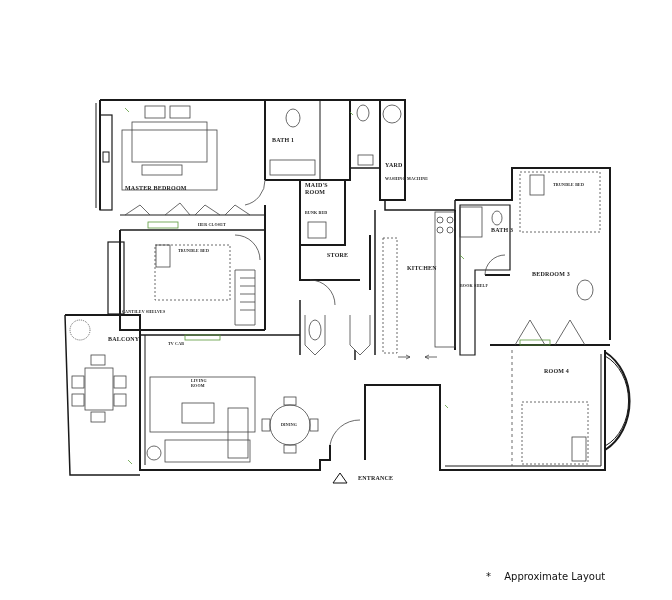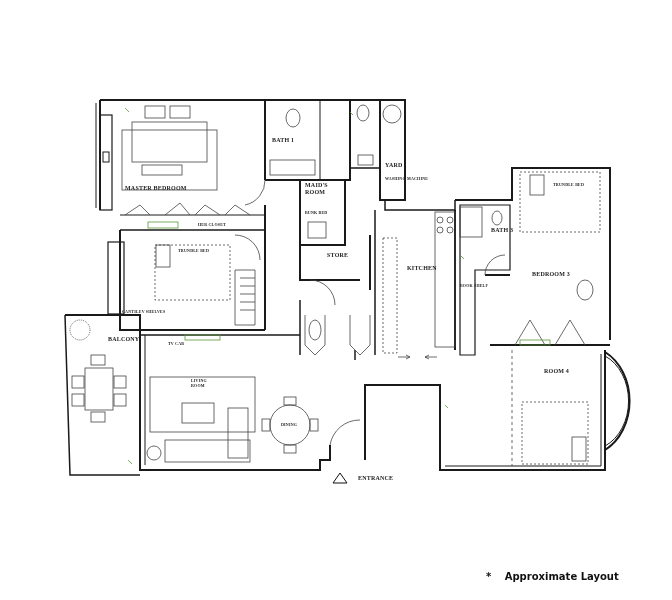--- a/index.html
+++ b/index.html
@@ -1,20 +1,20 @@
 <!DOCTYPE html>
 <html><head>
 <meta charset="utf-8">
 <style>
   html,body{margin:0;padding:0;background:#fff;}
   body{width:672px;height:600px;position:relative;overflow:hidden;font-family:"Liberation Serif",serif;}
   .plan{position:absolute;left:0;top:0;width:672px;height:600px;}
   .lbl{position:absolute;font-family:"Liberation Serif",serif;font-size:6px;font-weight:bold;color:#222;letter-spacing:0.2px;white-space:nowrap;}
   .lbl.sm{font-size:4px;}
-  .note{position:absolute;left:486px;top:571px;font-family:"DejaVu Sans",sans-serif;font-size:10px;font-weight:bold;color:#111;}
+  .note{position:absolute;left:486px;top:571px;font-family:"DejaVu Sans",sans-serif;font-size:10px;font-weight:normal;color:#111;}
   .note .star{margin-right:10px;}
 </style>
 </head>
 <body>
 
 <svg class="plan" viewBox="0 0 672 600" xmlns="http://www.w3.org/2000/svg">
   <g fill="none" stroke="#1a1a1a" stroke-width="2">
 
     <path d="M100 100 L405 100 L405 110"></path>
     <path d="M100 100 L100 210"></path>

